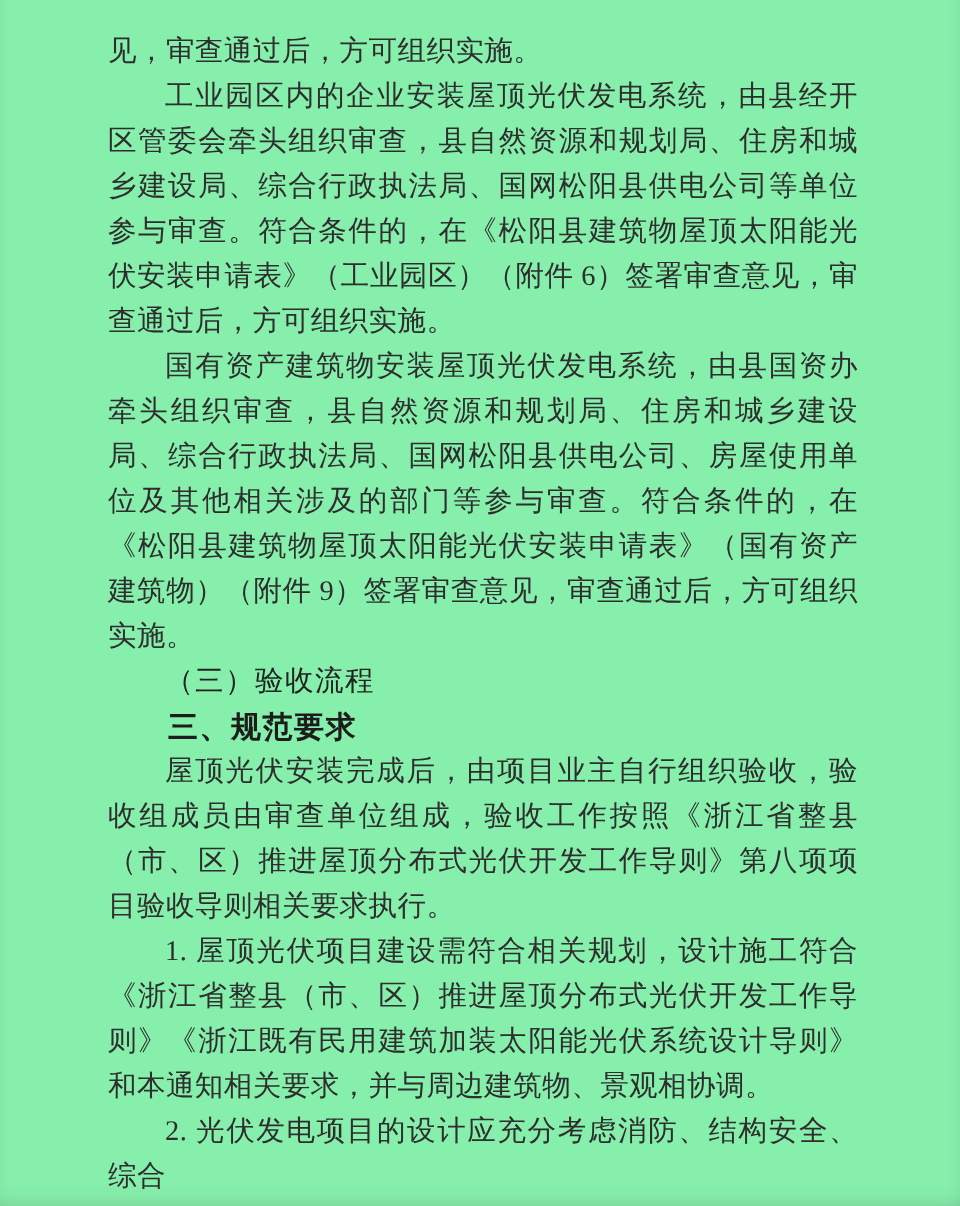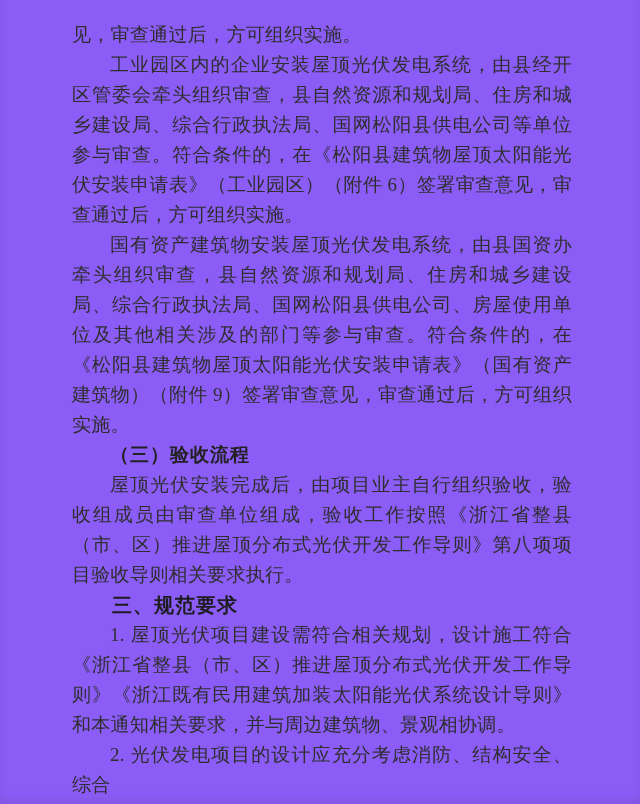--- a/index.html
+++ b/index.html
@@ -4,21 +4,21 @@
 <style>
   html, body {
     margin: 0;
     padding: 0;
     background: #ffffff;
   }
   .page {
     position: relative;
     width: 640px;
     height: 804px;
-    background: #8b5cf6;
+    background: #86efac;
     overflow: hidden;
     font-family: "Liberation Serif", "DejaVu Serif", serif;
     box-shadow: inset 0 -10px 16px -14px rgba(60,60,60,0.35),
                 inset -8px 0 14px -14px rgba(60,60,60,0.18),
                 inset 8px 0 14px -14px rgba(60,60,60,0.10);
   }
   .doc-body {
     padding: 20px 68px 0 72px;
   }
   .para {
@@ -26,40 +26,40 @@
     line-height: 30px;
     color: #2e2e2e;
     text-align: justify;
     margin: 0;
     letter-spacing: 0.3px;
   }
   .para.indent {
     text-indent: 2em;
   }
   .h-kai {
-    font-weight: bold;
+    font-weight: normal;
     color: #222222;
     letter-spacing: 1px;
   }
   .h-hei {
     font-weight: bold;
     font-family: "Liberation Sans", "DejaVu Sans", sans-serif;
     font-size: 20px;
     color: #1c1c1c;
     letter-spacing: 1px;
   }
 </style>
 </head>
 <body>
 
 <div class="page">
   <div class="doc-body" id="doc-body">
       <div class="para">见，审查通过后，方可组织实施。</div>
       <div class="para indent">工业园区内的企业安装屋顶光伏发电系统，由县经开区管委会牵头组织审查，县自然资源和规划局、住房和城乡建设局、综合行政执法局、国网松阳县供电公司等单位参与审查。符合条件的，在《松阳县建筑物屋顶太阳能光伏安装申请表》（工业园区）（附件 6）签署审查意见，审查通过后，方可组织实施。</div>
       <div class="para indent">国有资产建筑物安装屋顶光伏发电系统，由县国资办牵头组织审查，县自然资源和规划局、住房和城乡建设局、综合行政执法局、国网松阳县供电公司、房屋使用单位及其他相关涉及的部门等参与审查。符合条件的，在《松阳县建筑物屋顶太阳能光伏安装申请表》（国有资产建筑物）（附件 9）签署审查意见，审查通过后，方可组织实施。</div>
       <div class="para h-kai indent">（三）验收流程</div>
+      <div class="para h-hei indent">三、规范要求</div>
       <div class="para indent">屋顶光伏安装完成后，由项目业主自行组织验收，验收组成员由审查单位组成，验收工作按照《浙江省整县（市、区）推进屋顶分布式光伏开发工作导则》第八项项目验收导则相关要求执行。</div>
-      <div class="para h-hei indent">三、规范要求</div>
       <div class="para indent">1. 屋顶光伏项目建设需符合相关规划，设计施工符合《浙江省整县（市、区）推进屋顶分布式光伏开发工作导则》《浙江既有民用建筑加装太阳能光伏系统设计导则》和本通知相关要求，并与周边建筑物、景观相协调。</div>
       <div class="para indent">2. 光伏发电项目的设计应充分考虑消防、结构安全、综合</div>
     </div>
 
 </div>
 
 </body></html>

